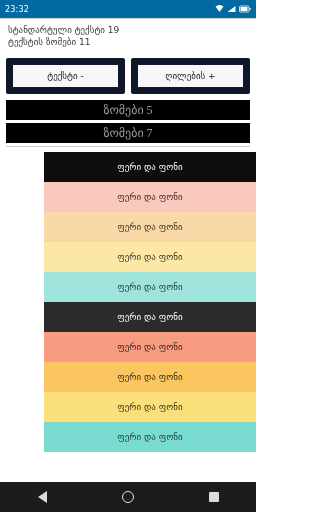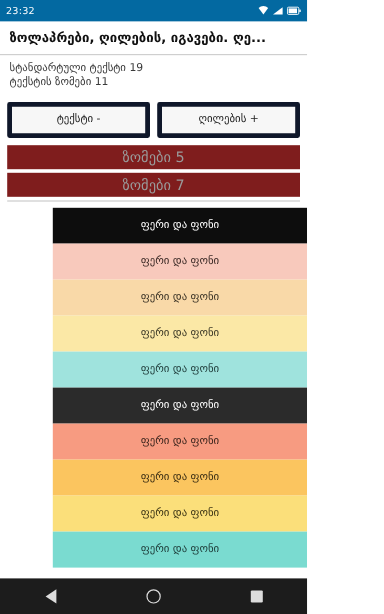--- a/index.html
+++ b/index.html
@@ -76,45 +76,46 @@
   }
   
   .btn-row {
     display: flex;
     gap: 6px;
     padding: 4px 6px 6px 6px;
     flex: 0 0 auto;
   }
   .sz-btn {
     flex: 1 1 0;
-    border: 4px solid #0f172a;
+    border: 7px solid #0f172a;
     background: #f7f7f7;
     border-radius: 2px;
     height: 22px;
     display: flex;
     align-items: center;
     justify-content: center;
     font-size: 9px;
     color: #222222;
     cursor: pointer;
     text-align: center;
   }
   
   .preview {
     padding: 0 6px;
     flex: 0 0 auto;
   }
   .preview-row {
-    background: #7f1d1d;
+    background: #000000;
     height: 20px;
     display: flex;
     align-items: center;
     justify-content: center;
     margin-bottom: 3px;
     color: #9a9a9a;
+    font-family: Liberation Serif, serif;
   }
   .preview-row.first { font-size: 12px; }
   .preview-row.second { font-size: 12px; }
   .sep {
     height: 1px;
     background: #cccccc;
     margin: 3px 0 5px 0;
   }
   
   .section-label {
@@ -187,23 +188,20 @@
       <span>
         <svg width="12" height="8" viewBox="0 0 12 8">
           <rect x="0.5" y="1" width="9.5" height="6" rx="1" fill="none" stroke="#ffffff" stroke-width="0.8"></rect>
           <rect x="1.5" y="2" width="7" height="4" fill="#ffffff"></rect>
           <rect x="10.4" y="3" width="1.2" height="2" fill="#ffffff"></rect>
         </svg>
       </span>
     </span>
   </div>
 
-  <div class="appbar">
-    <div class="title">ზოლაპრები, ღილების, იგავები. ღე...</div>
-  </div>
   <div class="divider"></div>
 
   <div class="info">
     <div>სტანდარტული ტექსტი 19</div>
     <div>ტექსტის ზომები 11</div>
   </div>
 
   <div class="btn-row">
     <div class="sz-btn">ტექსტი -</div>
     <div class="sz-btn">ღილების +</div>

